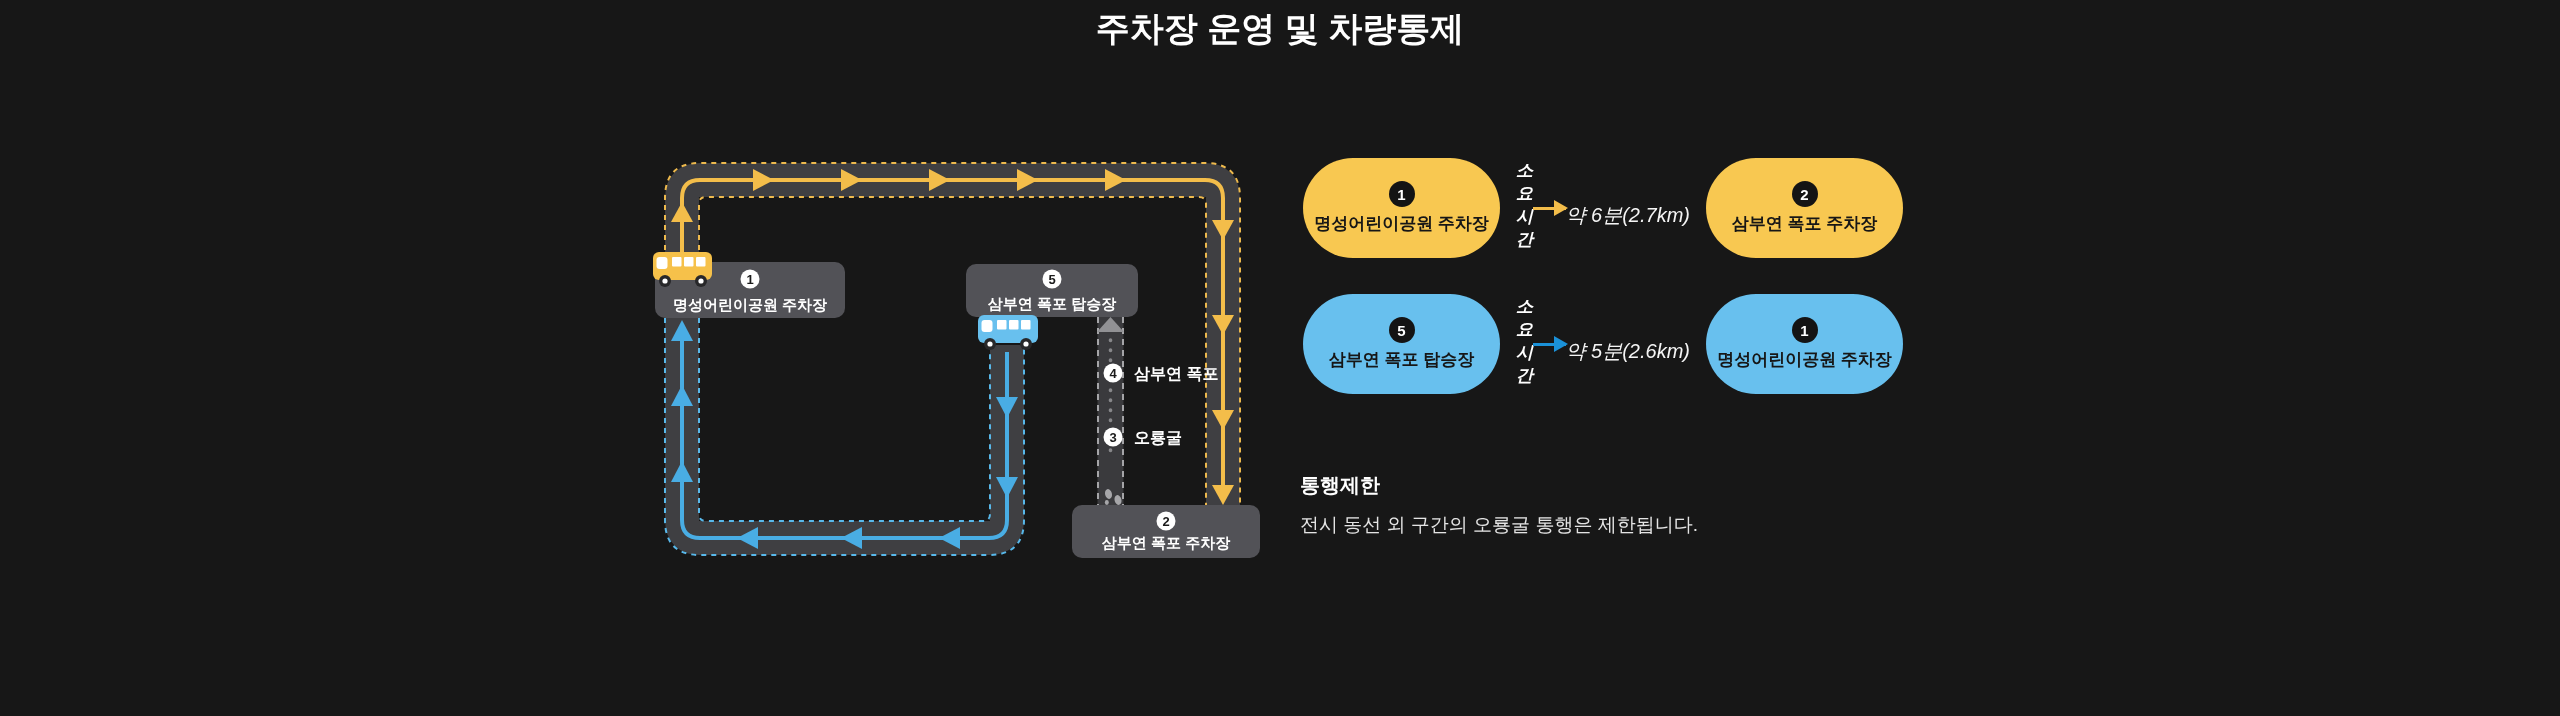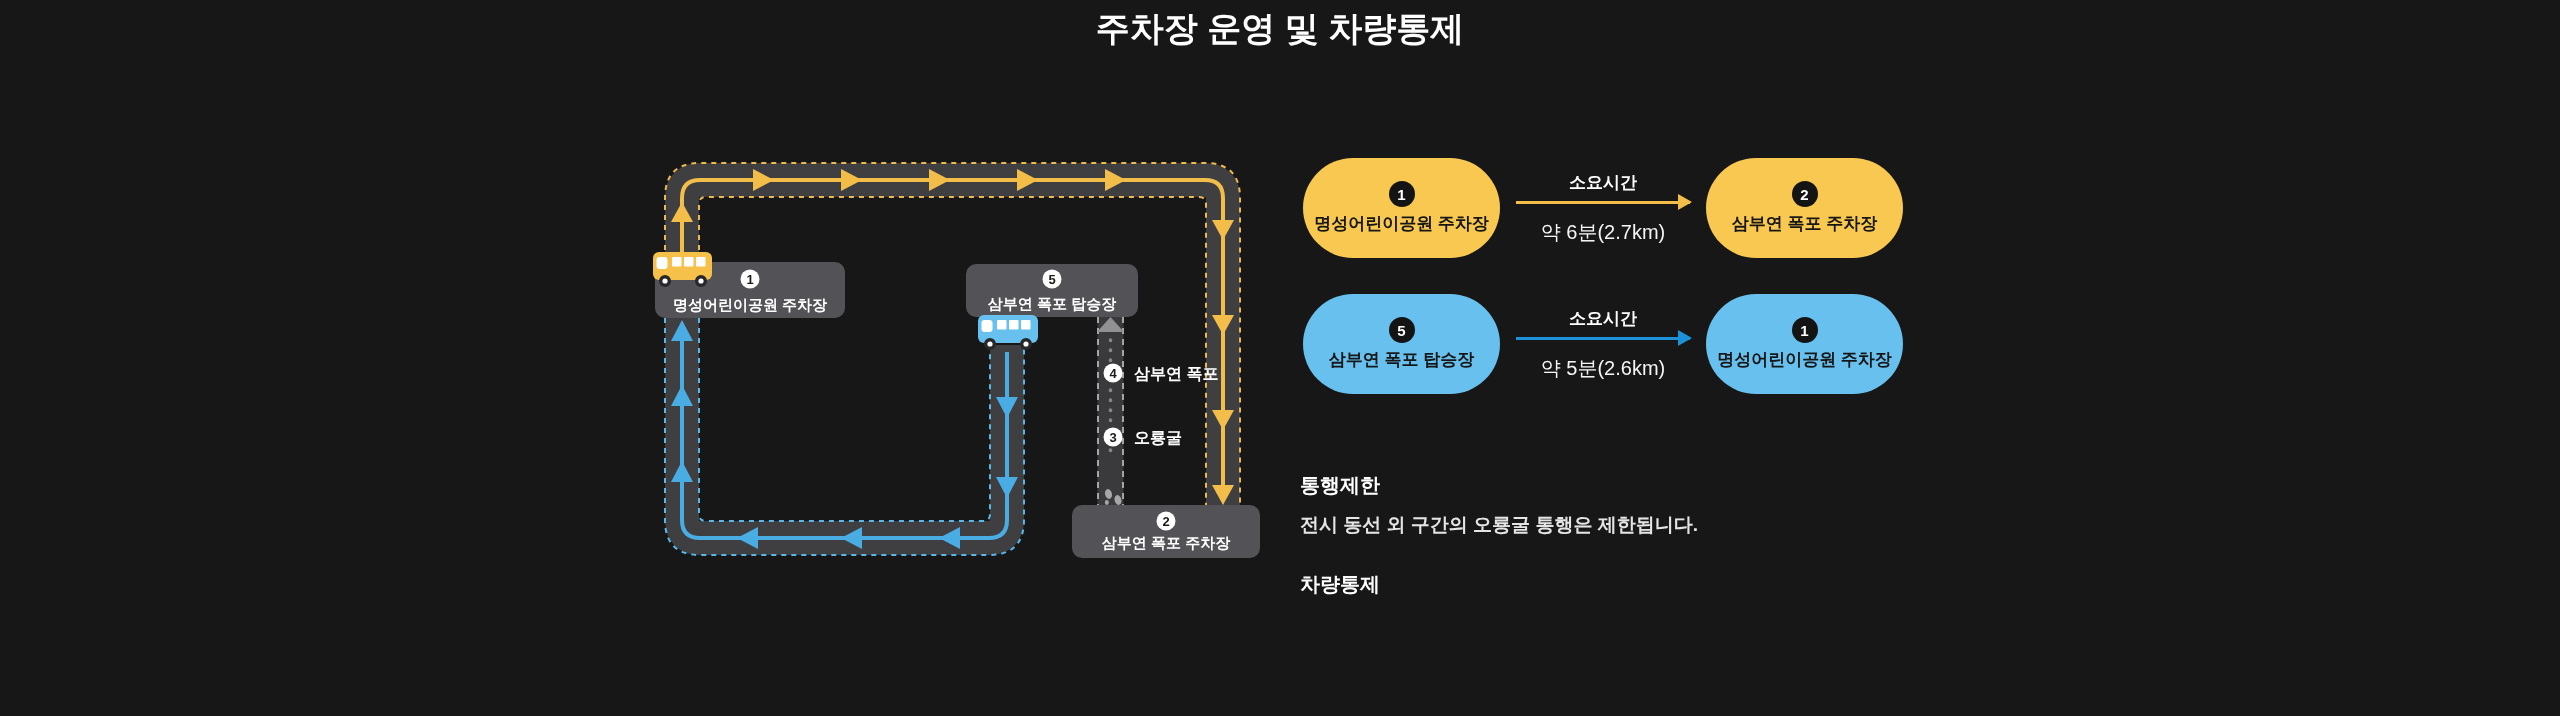--- a/index.html
+++ b/index.html
@@ -14,36 +14,36 @@
   .route-row{position:absolute;left:1303px;width:600px;height:100px;display:flex;align-items:stretch;}
   .row-1{top:158px;}
   .row-2{top:294px;}
   .pill{width:197px;height:100px;border-radius:50px;display:flex;flex-direction:column;
         align-items:center;justify-content:center;gap:5px;flex:0 0 auto;}
   .pill-yellow{background:#f8c851;}
   .pill-blue{background:#68c0ee;}
   .pill-badge{width:26px;height:26px;border-radius:50%;background:#141414;color:#ffffff;
               font-size:15px;font-weight:bold;display:flex;align-items:center;justify-content:center;}
   .pill-label{font-size:17px;font-weight:bold;color:#161616;white-space:nowrap;}
-  .arrow-area{flex:1 1 auto;display:flex;flex-direction:column;align-items:center;
-              justify-content:center;padding:0 16px;}
+  .arrow-area{flex:1 1 auto;display:flex;flex-direction:row;align-items:center;
+              justify-content:center;padding:0 16px;font-style:italic;}
   .arrow-title{color:#ffffff;font-size:17px;font-weight:bold;margin-bottom:7px;}
   .arrow-line{position:relative;width:100%;height:3px;}
   .arrow-line::after{content:"";position:absolute;right:-2px;top:50%;transform:translateY(-50%);
                      border-top:8px solid transparent;border-bottom:8px solid transparent;
                      border-left:14px solid;}
   .arrow-yellow{background:#f3bd4a;}
   .arrow-yellow::after{border-left-color:#f3bd4a;}
   .arrow-blue{background:#1b91d8;}
   .arrow-blue::after{border-left-color:#1b91d8;}
   .arrow-value{color:#f5f5f5;font-size:20px;margin-top:15px;white-space:nowrap;text-align:right;}
 
   .notes{position:absolute;left:1300px;top:432px;width:620px;margin-top:40px;}
   .note-heading{font-size:20px;font-weight:bold;color:#ffffff;margin:0;}
-  .note-body{font-size:19px;color:#e4e4e4;margin:13px 0 0 0;font-weight:bold;}
+  .note-body{font-size:19px;color:#e4e4e4;margin:13px 0 0 0;}
   .note-gap{margin-top:33px;}
 </style>
 </head>
 <body>
 
 <div class="stage">
 
   <h1 class="page-title">주차장 운영 및 차량통제</h1>
 
   <div class="map-wrap">
@@ -180,16 +180,15 @@
     </div>
     <div class="pill pill-blue">
       <div class="pill-badge">1</div>
       <div class="pill-label">명성어린이공원 주차장</div>
     </div>
   </div>
 
   <div class="notes">
     <p class="note-heading">통행제한</p>
     <p class="note-body">전시 동선 외 구간의 오룡굴 통행은 제한됩니다.</p>
-    <p class="note-heading note-gap">차량통제</p>
   </div>
 
 </div>
 
 </body></html>

